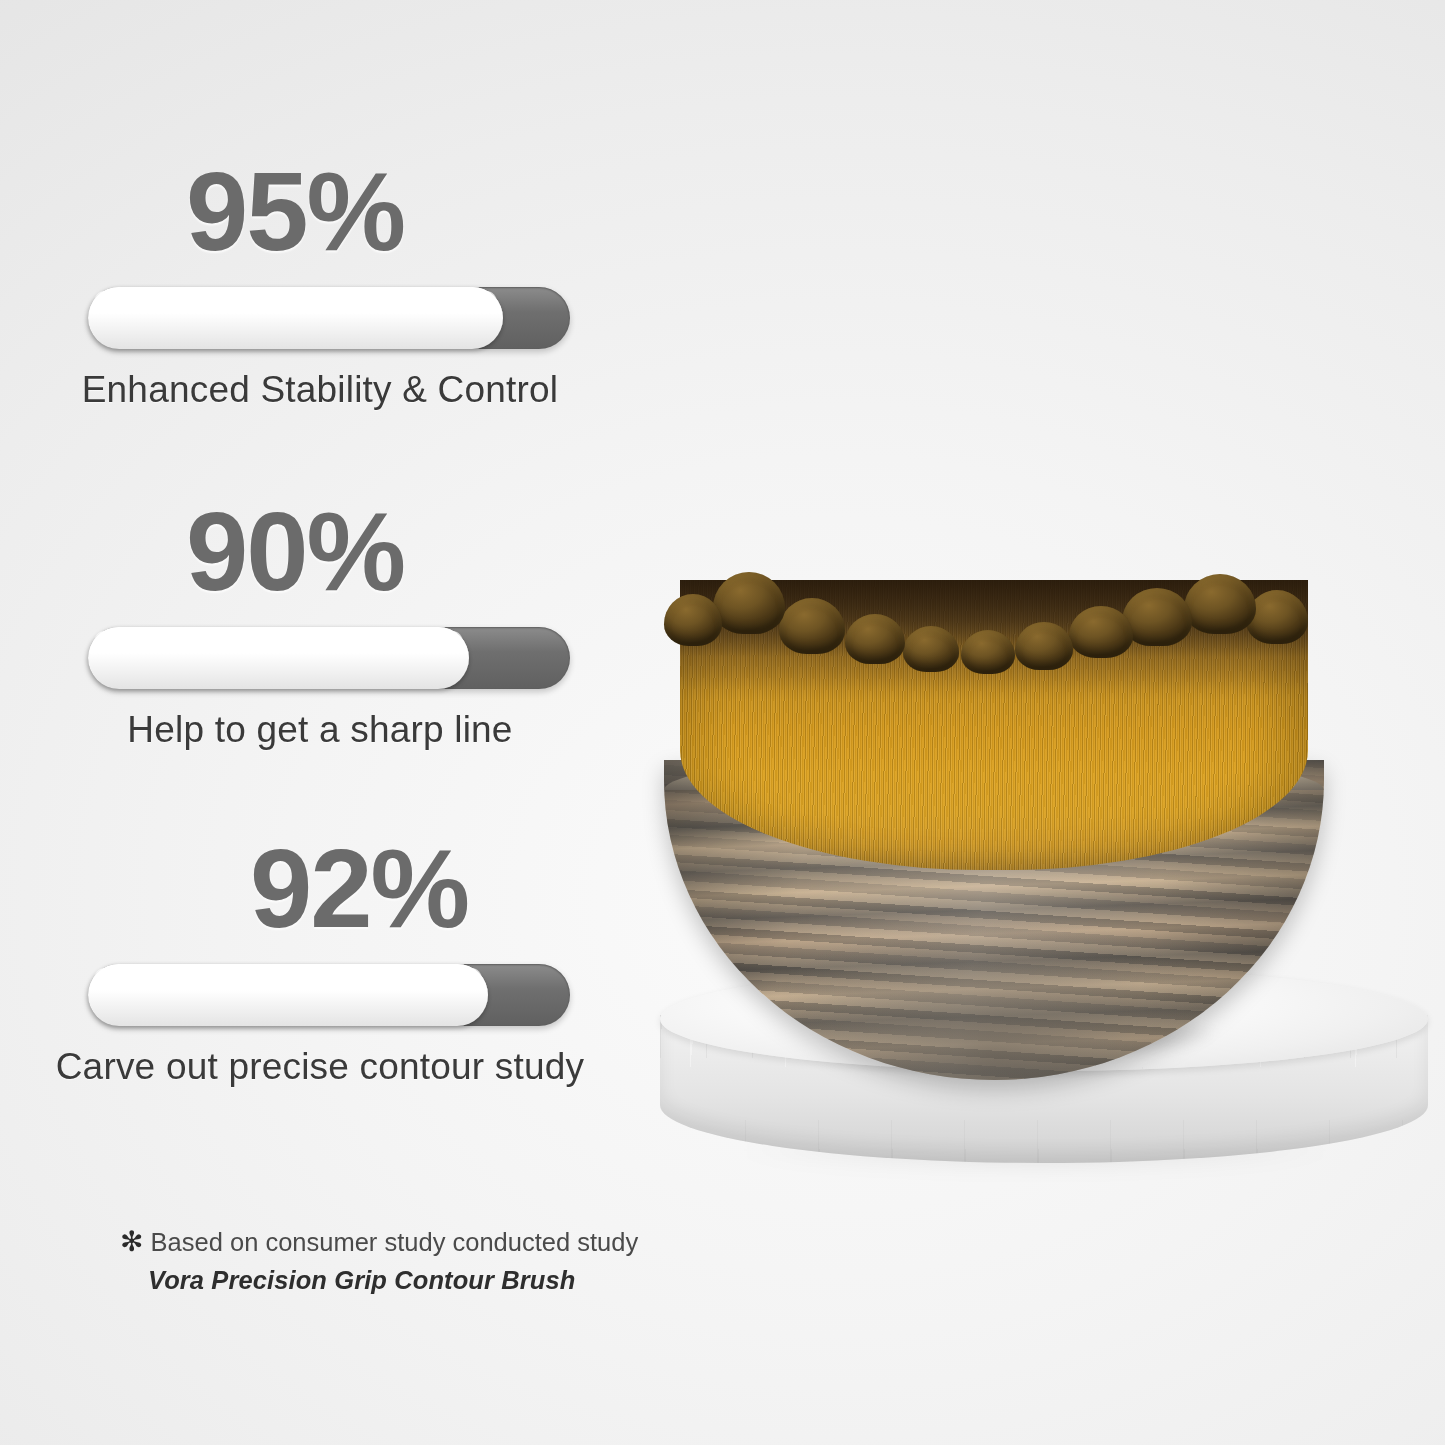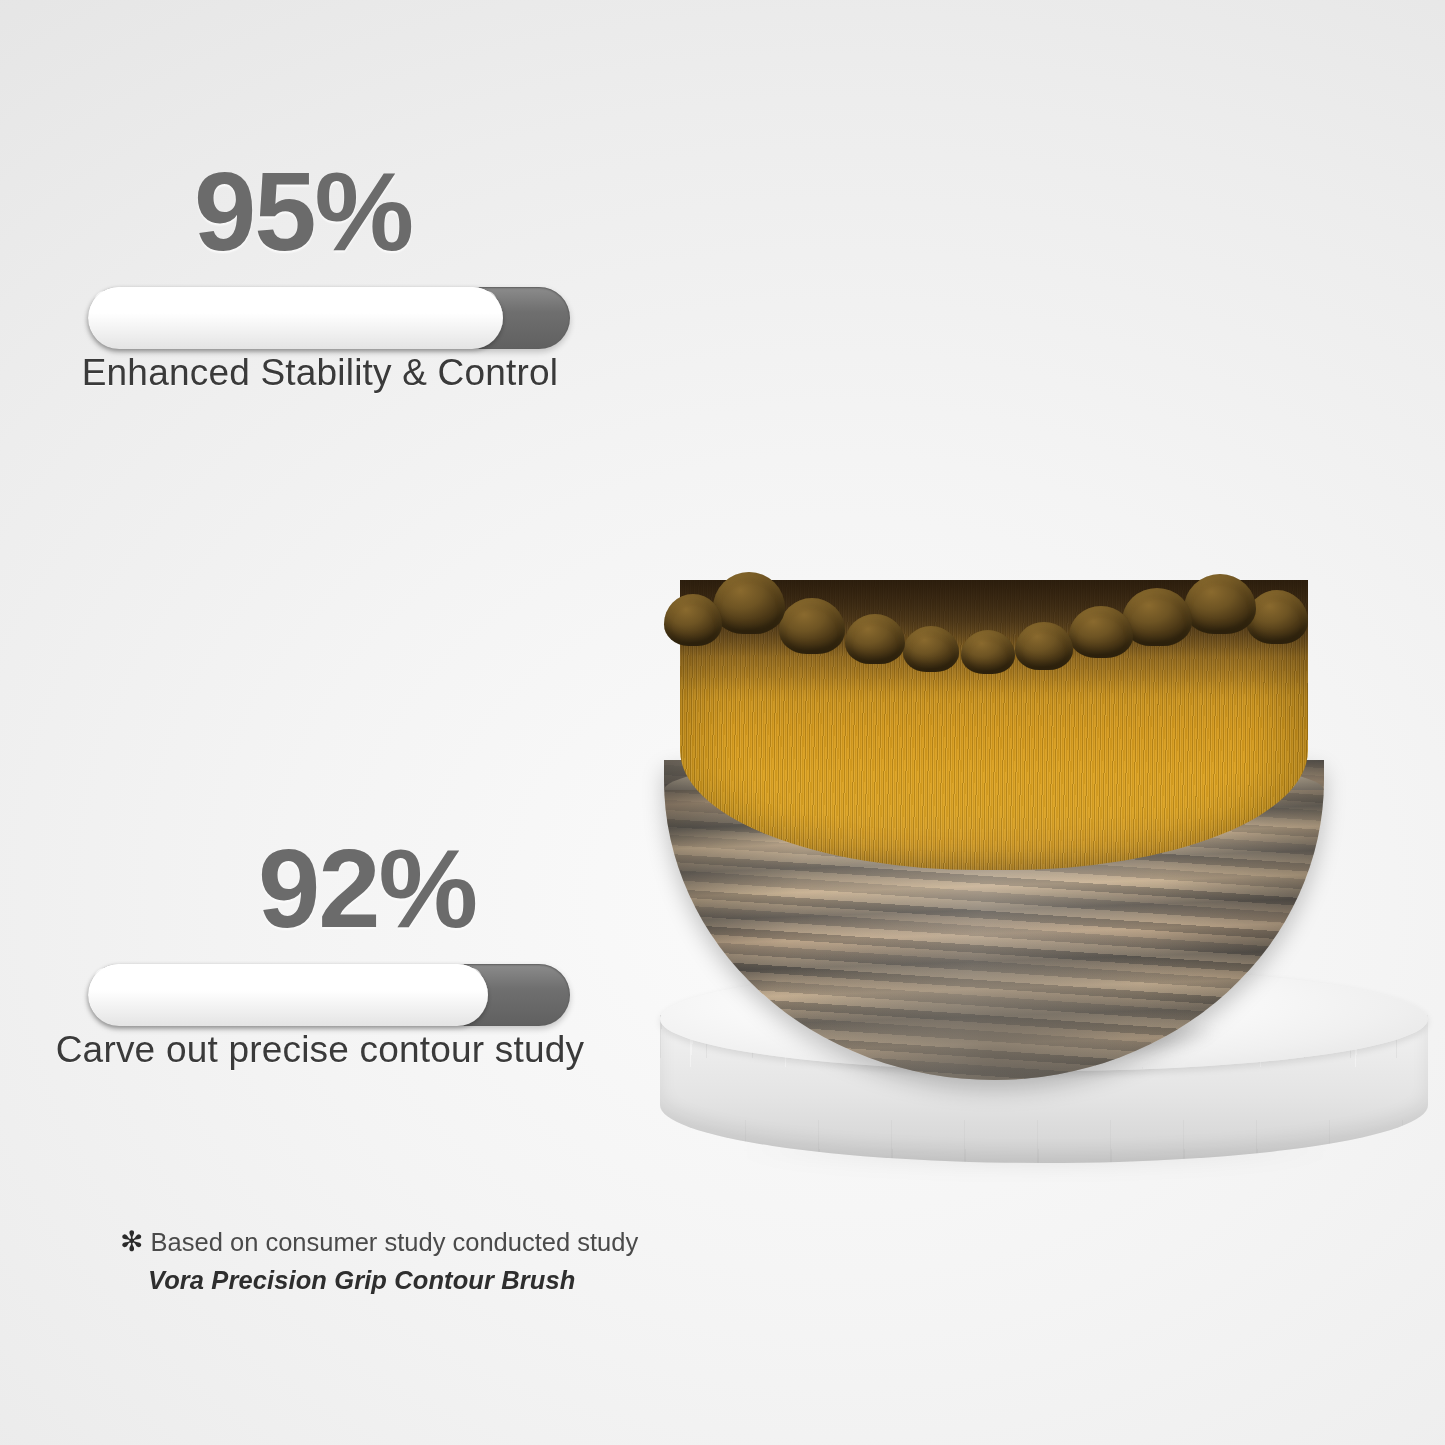--- a/index.html
+++ b/index.html
@@ -16,21 +16,21 @@
   }
 
   
   .stats{position:absolute;left:0;top:0;width:640px;height:1180px;}
   .stat{position:absolute;left:0;width:640px;}
   .stat--1{top:155px;}
   .stat--2{top:495px;}
   .stat--3{top:832px;}
 
   .pct{
-    text-align:center;width:590px;margin:0 0 0 8px;
+    text-align:center;width:590px;margin:0 0 0 0;
     font-size:112px;line-height:1.02;font-weight:bold;
     color:#6b6b6b;letter-spacing:-2px;
     text-shadow:0 2px 2px rgba(255,255,255,.85), 0 1px 0 rgba(0,0,0,.05);
     font-family:"Liberation Sans","DejaVu Sans",sans-serif;
   }
   .stat--3 .pct{width:640px;padding-left:39px;}
 
   .bar-wrap{position:relative;margin-top:18px;}
   .bar{
     position:relative;height:62px;border-radius:31px;
@@ -45,21 +45,21 @@
     background:linear-gradient(180deg,#ffffff 0%,#ffffff 42%,#f3f3f3 68%,#e4e4e4 100%);
     box-shadow:0 2px 4px rgba(0,0,0,.28), inset 0 1px 0 rgba(255,255,255,.9);
   }
   .bar .gloss{
     position:absolute;left:6px;right:6px;top:4px;height:22px;border-radius:16px;
     background:linear-gradient(180deg,rgba(255,255,255,.85),rgba(255,255,255,0));
     pointer-events:none;
   }
 
   .caption{
-    margin-top:3px;text-align:center;width:640px;
+    margin-top:20px;text-align:center;width:640px;
     font-size:37px;color:#3a3a3a;letter-spacing:.2px;
     text-shadow:0 1px 1px rgba(255,255,255,.7);
   }
   .stat--1 .caption,.stat--2 .caption{width:640px;}
 
   
   .footnote{
     position:absolute;left:120px;top:1222px;width:640px;
     font-size:25.5px;color:#4a4a4a;line-height:1.42;
   }
@@ -213,20 +213,31 @@
       <div class="bar-wrap">
         <div class="bar bar--1">
           <div class="fill" id="fill-1" style="width: 86%;">
             <div class="gloss"></div>
           </div>
         </div>
       </div>
       <div class="caption">Enhanced Stability &amp; Control</div>
     </div>
 
+    <div class="stat stat--2">
+      <div class="pct">90%</div>
+      <div class="bar-wrap">
+        <div class="bar bar--2">
+          <div class="fill" id="fill-2" style="width: 79%;">
+            <div class="gloss"></div>
+          </div>
+        </div>
+      </div>
+      <div class="caption">Help to get a sharp line</div>
+    </div>
 
     <div class="stat stat--3">
       <div class="pct">92%</div>
       <div class="bar-wrap">
         <div class="bar bar--3">
           <div class="fill" id="fill-3" style="width: 83%;">
             <div class="gloss"></div>
           </div>
         </div>
       </div>

